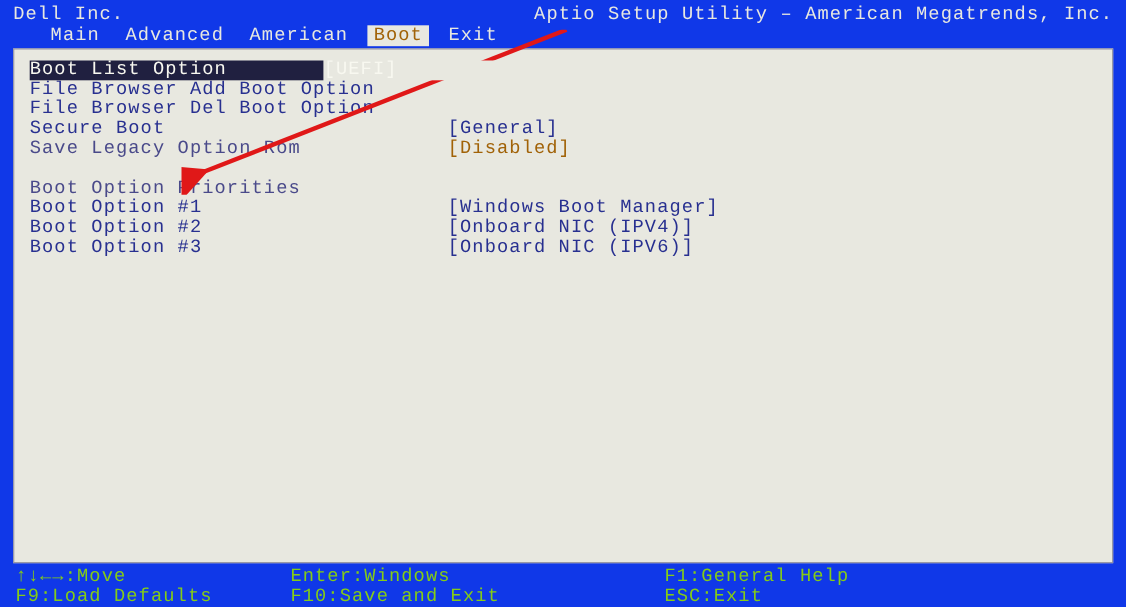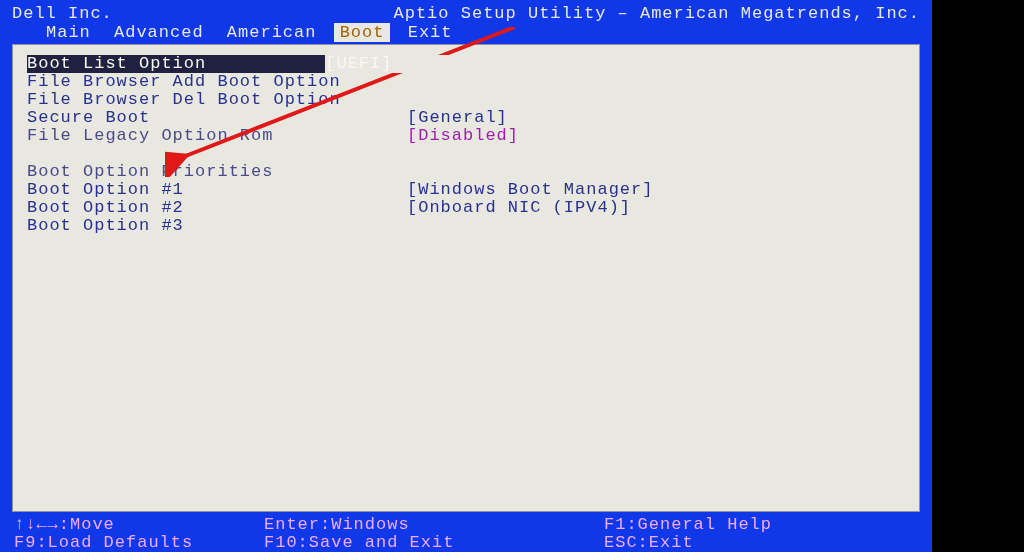--- a/index.html
+++ b/index.html
@@ -8,21 +8,21 @@
     padding: 0;
     width: 1024px;
     height: 552px;
     overflow: hidden;
     font-family: "Courier New", Courier, monospace;
     font-size: 17px;
     letter-spacing: 1px;
     background: #000;
   }
   .screen {
-    width: 932px;
+    width: 1024px;
     height: 552px;
     background: #1038e8;
     color: #e8e8e0;
     position: relative;
   }
   .header {
     padding: 4px 12px 0 12px;
     color: #e8e8e0;
     white-space: nowrap;
   }
@@ -60,35 +60,35 @@
   }
   .row.selected {
     background: #e8e8e0;
     color: #f8f8f0;
     position: relative;
   }
   .row.selected .label {
     background: #202040;
     color: #f8f8f0;
     width: auto;
-    padding-right: 119px;
+    padding-right: 88px;
   }
   .row.selected .value {
     color: #f8f8f0;
   }
   .section-head {
     color: #4a4a8a;
     margin-top: 18px;
     line-height: 18px;
   }
   .boot-opt {
     color: #283090;
   }
   .footer {
-    color: #f0abfc;
+    color: #84cc16;
     padding: 4px 14px 0 14px;
     line-height: 18px;
   }
   .footer-row {
     display: flex;
   }
   .footer-col1 { width: 250px; }
   .footer-col2 { width: 340px; }
   .footer-col3 { flex: 1; }
   .arrow {
@@ -141,36 +141,37 @@
     </div>
     <div class="row">
       <span class="label">File Browser Del Boot Option</span>
       <span class="value"></span>
     </div>
     <div class="row">
       <span class="label">Secure Boot</span>
       <span class="value">[General]</span>
     </div>
     <div class="row">
-      <span class="label" style="color:#4a4a8a">File Legacy Option Rom</span>
-      <span class="value" style="color:#a21caf">[Disabled]</span>
+      <span class="label" style="color:#4a4a8a">Save Legacy Option Rom</span>
+      <span class="value" style="color:#a16207">[Disabled]</span>
     </div>
 
     <div class="section-head">Boot Option Priorities</div>
 
     <div class="row boot-opt">
       <span class="label">Boot Option #1</span>
       <span class="value">[Windows Boot Manager]</span>
     </div>
     <div class="row boot-opt">
       <span class="label">Boot Option #2</span>
       <span class="value">[Onboard NIC (IPV4)]</span>
     </div>
     <div class="row boot-opt">
       <span class="label">Boot Option #3</span>
+      <span class="value">[Onboard NIC (IPV6)]</span>
     </div>
 
   </div>
 
   <div class="footer">
     <div class="footer-row">
       <span class="footer-col1">↑↓←→:Move</span>
       <span class="footer-col2">Enter:Windows</span>
       <span class="footer-col3">F1:General Help</span>
     </div>

